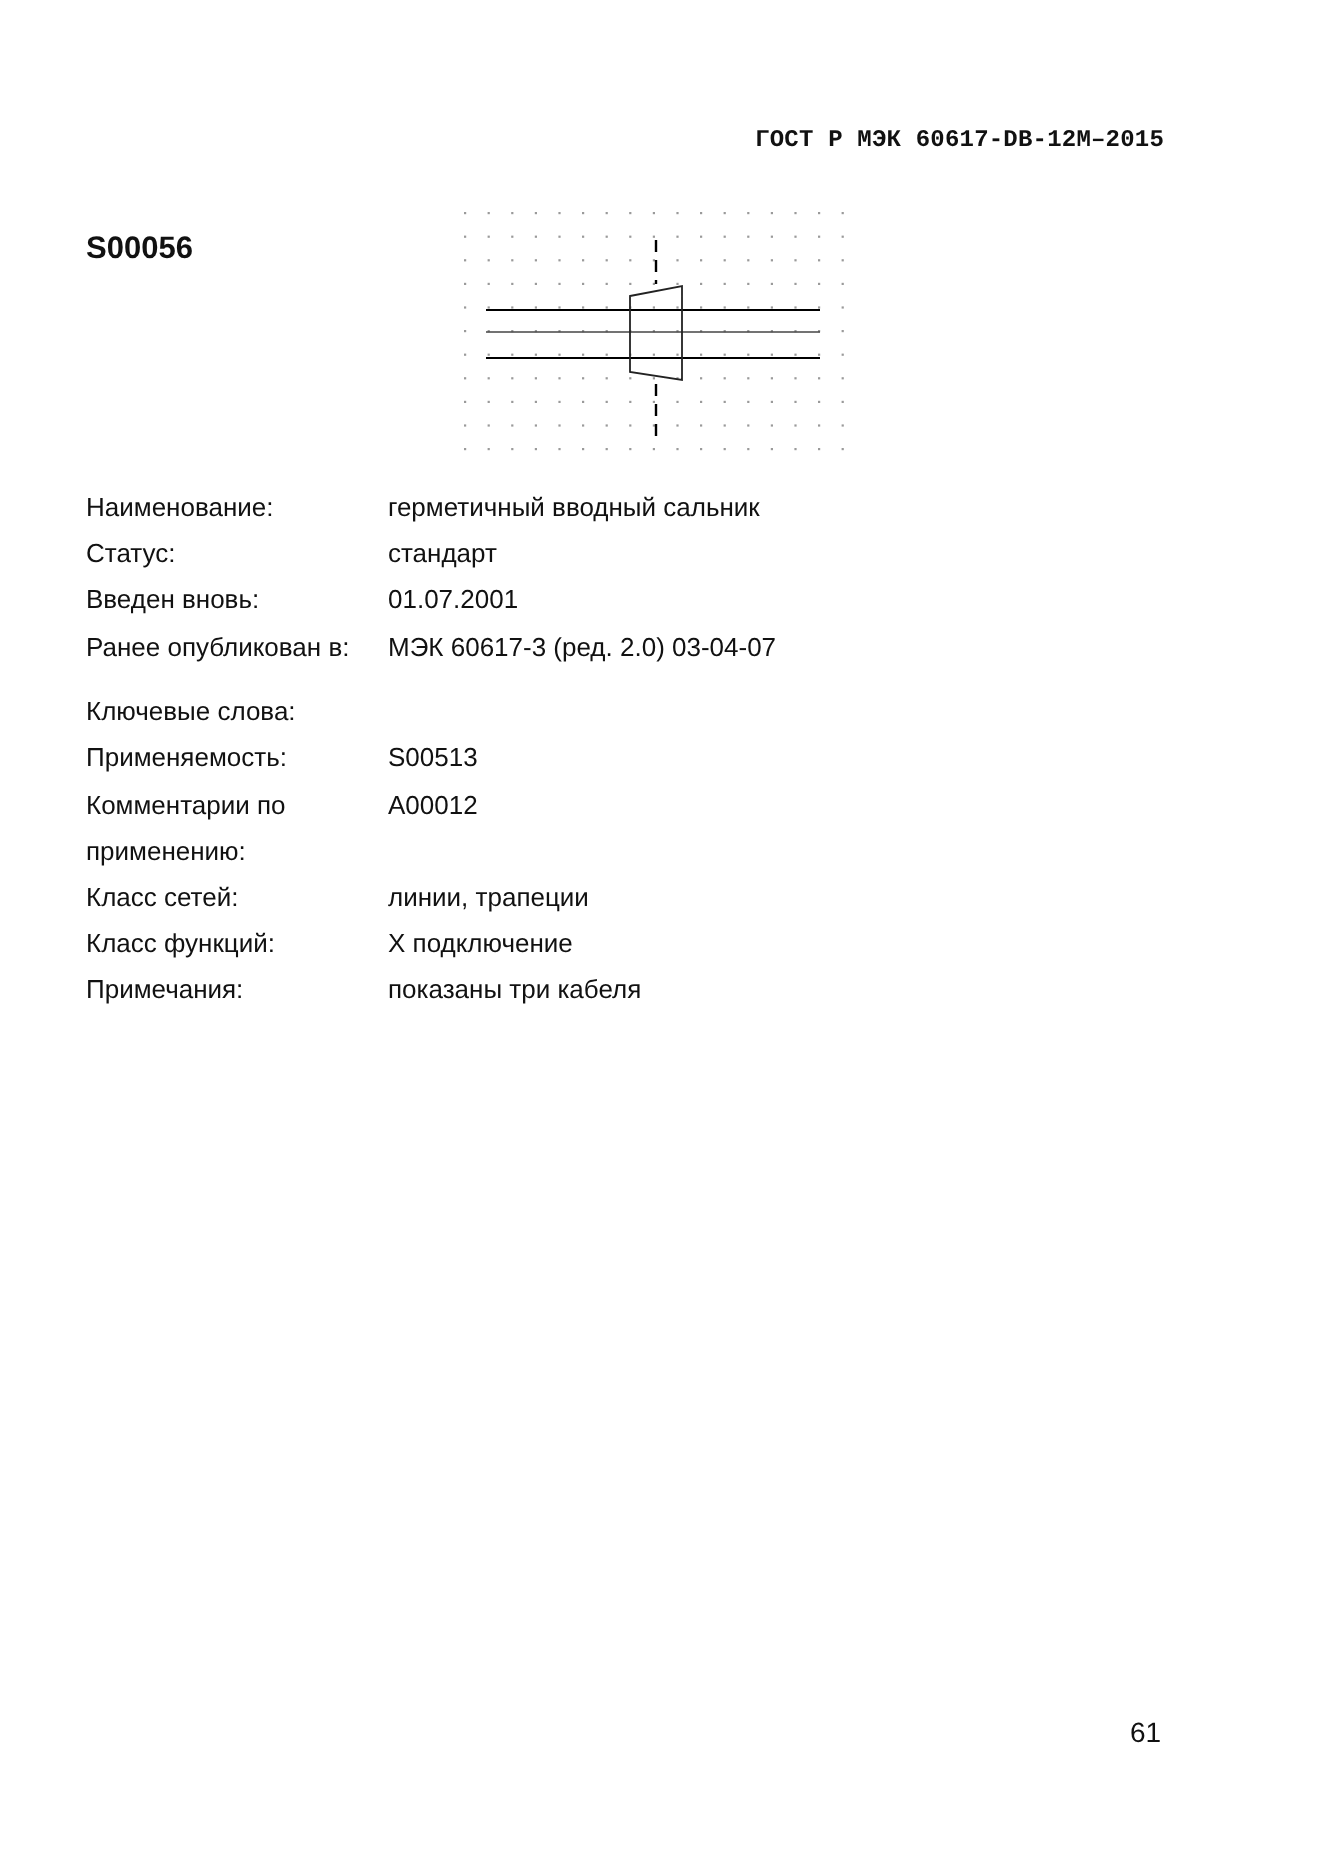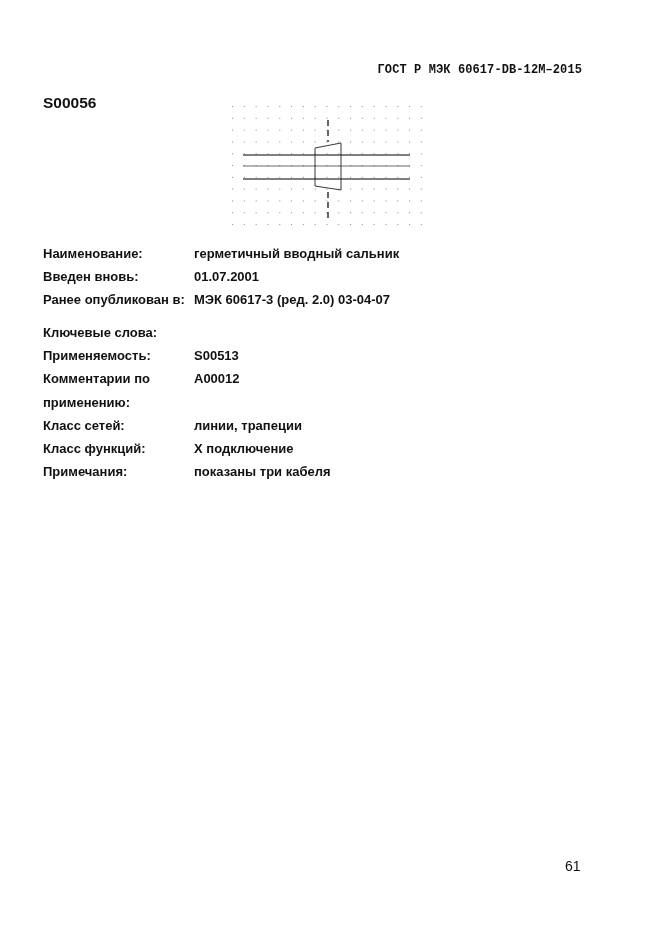--- a/index.html
+++ b/index.html
@@ -1,21 +1,21 @@
 <!DOCTYPE html>
 <html><head>
 <meta charset="utf-8">
 <style>
   html, body { margin: 0; padding: 0; background: #ffffff; }
   body { width: 661px; height: 936px; position: relative; overflow: hidden;
          font-family: "Liberation Sans", sans-serif; color: #111; }
   .header { position: absolute; top: 63px; right: 79px; font-weight: bold; font-size: 12px; letter-spacing: 0.1px; font-family: Liberation Mono, monospace; }
-  .symbol-id { position: absolute; top: 94px; left: 43px; font-weight: bold; font-size: 15.5px; }
+  .symbol-id { position: absolute; top: 116px; left: 43px; font-weight: bold; font-size: 15.5px; }
   .symbol { position: absolute; left: 225px; top: 100px; width: 205px; height: 130px; }
-  .props { position: absolute; left: 43px; top: 244px; font-size: 13px; font-weight: bold; }
+  .props { position: absolute; left: 43px; top: 244px; font-size: 13px; }
   .row { display: flex; height: 23.2px; line-height: 20px; }
   .row .k { width: 151px; }
   .row .v { }
   .gap { height: 9.5px; }
   .page-num { position: absolute; top: 858px; left: 565px; font-size: 14px; }
 </style>
 </head>
 <body>
 
 <div class="header">ГОСТ Р МЭК 60617-DB-12M–2015</div>
@@ -224,20 +224,24 @@
     <polygon points="90,48 116,43 116,90 90,86" fill="none" stroke="#222" stroke-width="0.9"></polygon>
   </svg>
 </div>
 
 <div class="props">
   <div class="row">
     <span class="k">Наименование:</span>
     <span class="v">герметичный вводный сальник</span>
   </div>
   <div class="row">
+    <span class="k">Статус:</span>
+    <span class="v">стандарт</span>
+  </div>
+  <div class="row">
     <span class="k">Введен вновь:</span>
     <span class="v">01.07.2001</span>
   </div>
   <div class="row">
     <span class="k">Ранее опубликован в:</span>
     <span class="v">МЭК 60617-3 (ред. 2.0) 03-04-07</span>
   </div>
 
   <div class="gap"></div>
 

